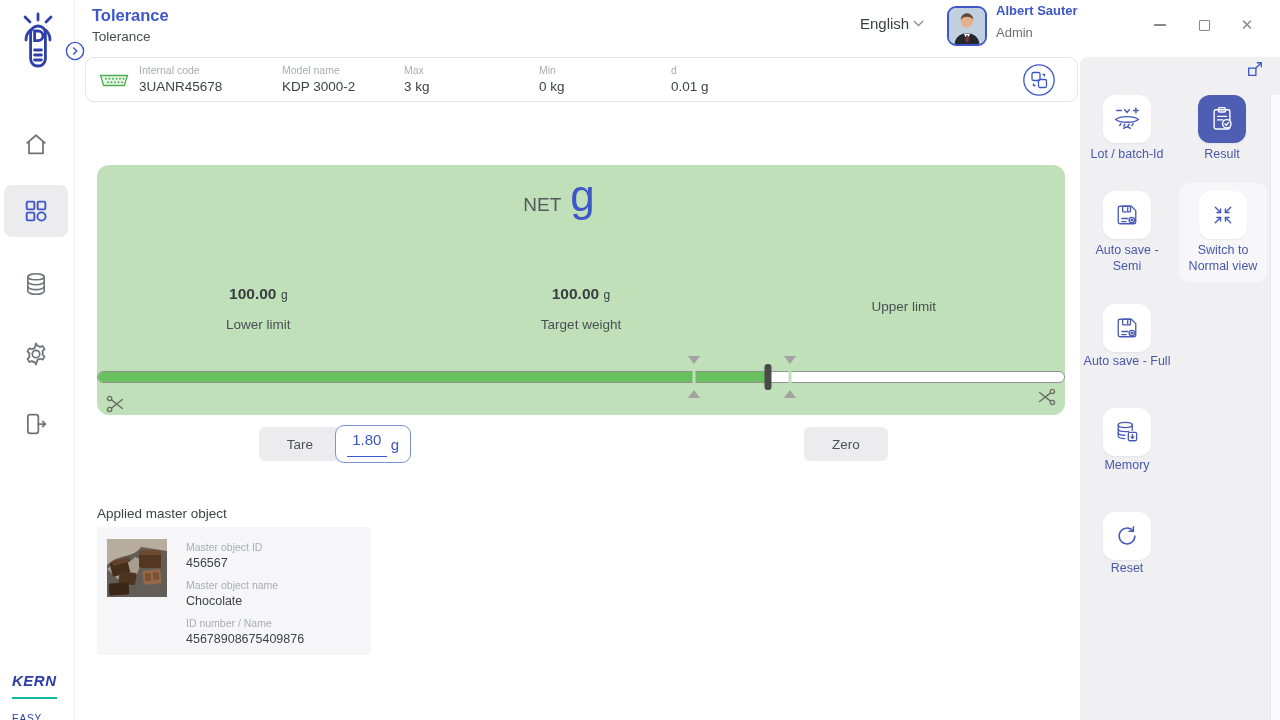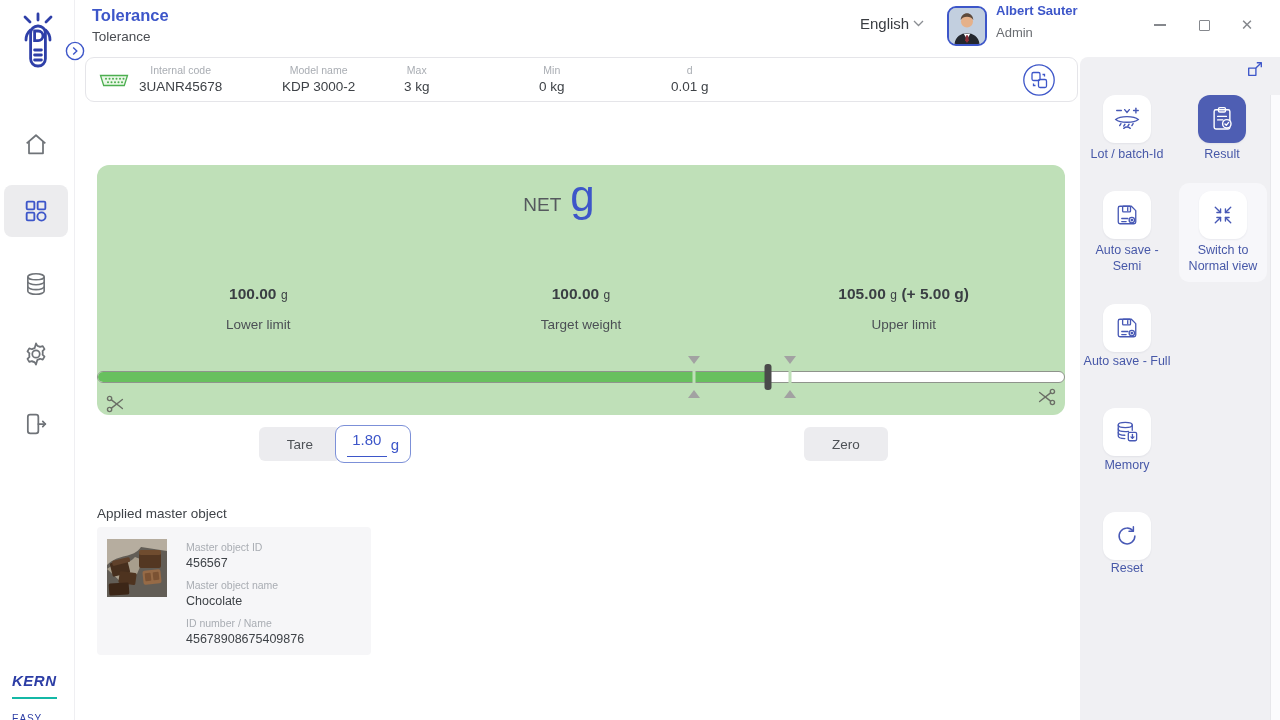--- a/index.html
+++ b/index.html
@@ -22,21 +22,21 @@
   .lang { position:absolute; left:860px; top:15px; display:flex; align-items:center; gap:4px; font-size:15px; color:#3a3d42; cursor:pointer; }
   .avatar { position:absolute; left:947px; top:6px; width:40px; height:40px; border:2px solid #3d56c9; border-radius:9px; overflow:hidden; cursor:pointer; background:#b9c6d8; }
   .user-name { position:absolute; left:996px; top:3px; font-size:13px; font-weight:bold; color:#3d56c9; }
   .user-role { position:absolute; left:996px; top:25px; font-size:13px; color:#6b6e73; }
   .winbtn { position:absolute; top:12px; width:26px; height:26px; display:flex; align-items:center; justify-content:center; color:#85888d; font-size:15px; cursor:pointer; }
   .winbtn .bar { width:12px; height:2px; background:#85888d; }
   .winbtn .sq { width:11px; height:11px; border:1.5px solid #85888d; border-radius:1px; }
 
   
   .collapse-btn { position:absolute; left:65px; top:41px; width:20px; height:20px; background:#fff; border-radius:50%; z-index:7; cursor:pointer; }
-  .device-bar { position:absolute; left:85px; top:57px; width:993px; height:45px; background:#fff; border:1px solid #e5e5e9; border-radius:9px; z-index:2;text-align:center; }
+  .device-bar { position:absolute; left:85px; top:57px; width:993px; height:45px; background:#fff; border:1px solid #e5e5e9; border-radius:9px; z-index:2; }
   .dev-field { position:absolute; top:6px; }
   .dev-label { font-size:10.5px; color:#a9adb3; }
   .dev-value { font-size:13.5px; color:#3e4247; margin-top:3px; }
   .swap-btn { position:absolute; left:936px; top:5px; width:34px; height:34px; cursor:pointer; }
 
   
   .action-panel { position:absolute; left:1080px; top:57px; width:200px; height:663px; background:#f0f0f3; border-top-left-radius:8px; z-index:3; }
   .scroll-track { position:absolute; left:190px; top:38px; width:10px; height:625px; background:#fbfbfd; border-left:1px solid #e7e7eb; }
   .expand-btn { position:absolute; left:166px; top:3px; width:18px; height:18px; cursor:pointer; }
   .act-btn { position:absolute; width:48px; height:48px; background:#fff; border-radius:12px; display:flex; align-items:center; justify-content:center; box-shadow:0 1px 2px rgba(40,50,90,.07); cursor:pointer; }
@@ -263,23 +263,20 @@
         <div><span class="limit-amount">100.00</span>
              <span class="limit-unit">g</span></div>
         <div class="limit-name">Lower limit</div>
       </div>
       <div class="limit-col">
         <div><span class="limit-amount">100.00</span>
              <span class="limit-unit">g</span></div>
         <div class="limit-name">Target weight</div>
       </div>
       <div class="limit-col">
-        <div><span class="limit-amount">105.00</span>
-             <span class="limit-unit">g</span>
-             <span class="limit-extra">(+ 5.00 g)</span></div>
         <div class="limit-name">Upper limit</div>
       </div>
     </div>
 
     <div class="slider-track">
       <div class="slider-fill" style="width: 69.4%;"></div>
       <div class="notch" style="left: 61.7%;"></div>
       <div class="notch" style="left: 71.6%;"></div>
       <div class="cur-marker" style="left: 69.4%;"></div>
       <div class="tri-wrap" style="left: 61.7%;">

